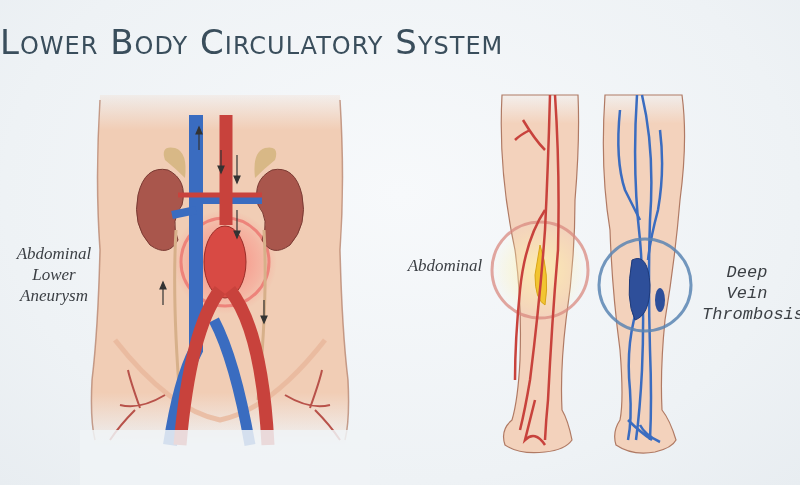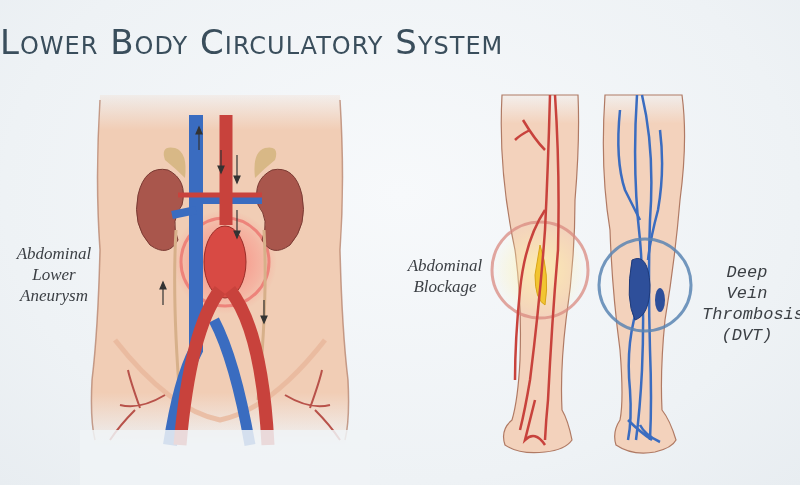--- a/index.html
+++ b/index.html
@@ -136,20 +136,18 @@
 </svg>
 
 <div class="label" style="left:4px; top:243px; width:100px;">
   <div>Abdominal</div>
   <div>Lower</div>
   <div>Aneurysm</div>
 </div>
 
 <div class="label" style="left:405px; top:255px; width:80px;">
   <div>Abdominal</div>
-  <div>Blockage</div>
 </div>
 
 <div class="label" style="left:702px; top:262px; width:90px;font-family:Liberation Mono, monospace;">
   <div>Deep Vein</div>
   <div>Thrombosis</div>
-  <div>(DVT)</div>
 </div>
 
 </body></html>

